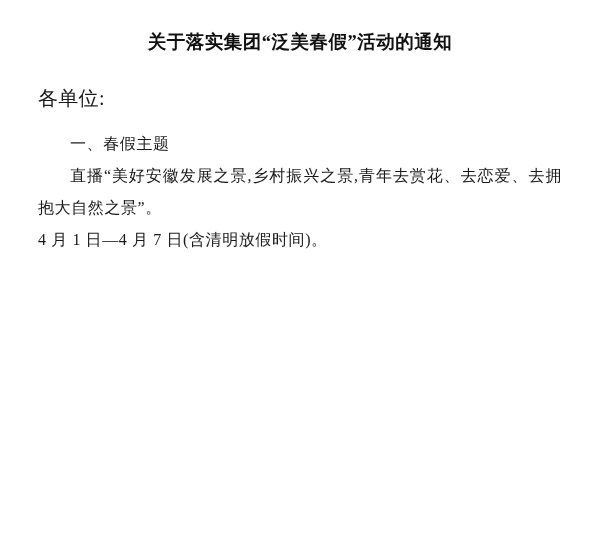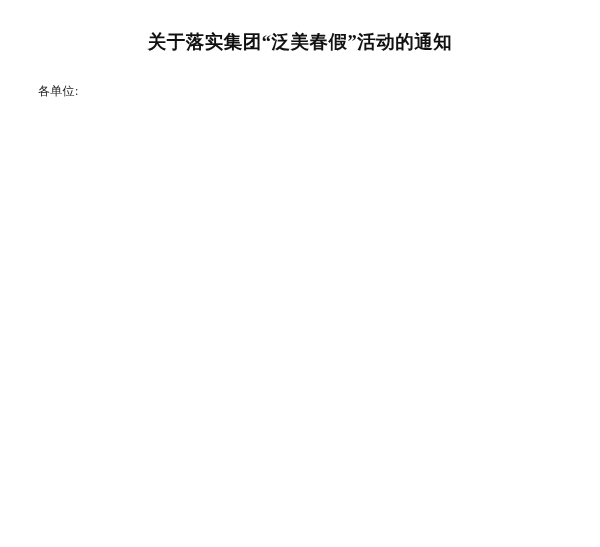--- a/index.html
+++ b/index.html
@@ -24,21 +24,21 @@
   .doc-title {
     text-align: center;
     font-size: 18.5px;
     font-weight: bold;
     letter-spacing: 0.5px;
     margin: 8px 0 26px 0;
     line-height: 1.4;
     color: #111;
   }
   .salutation {
-    font-size: 12px;
+    font-size: 20px;
     line-height: 1.6;
     margin: 1px 0 14px 0;
     letter-spacing: 0.3px;
   }
   .body-para {
     font-size: 16px;
     line-height: 2.0;
     text-align: justify;
     text-justify: inter-ideograph;
     text-indent: 2em;
@@ -71,17 +71,20 @@
 </head>
 <body>
 
 <div class="page">
 
   <h1 class="doc-title">关于落实集团“泛美春假”活动的通知</h1>
 
   <p class="salutation">各单位:</p>
 
 
+  <p class="section-head">一、春假主题</p>
+
+  <p class="sub-para">直播“美好安徽发展之景,乡村振兴之景,青年去赏花、去恋爱、去拥抱大自然之景”。</p>
 
 
-
+  <p class="plain-line">4 月 1 日—4 月 7 日(含清明放假时间)。</p>
 
 </div>
 
 </body></html>

